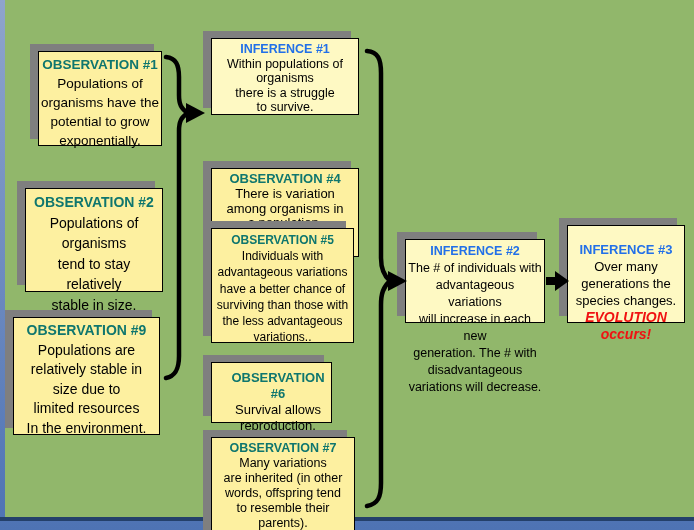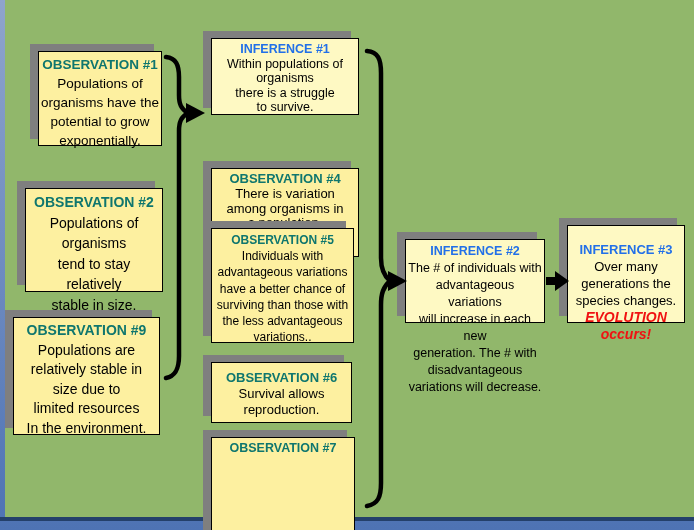--- a/index.html
+++ b/index.html
@@ -30,21 +30,21 @@
     white-space:pre-line;color:#f01212;font-weight:bold;font-style:italic;
     font-family:Liberation Sans, sans-serif;font-size:14px;line-height:17px;
   }
   
   #obs1{left:38px;top:51px;width:124px;height:95px;font-size:13.5px;line-height:19px;}
   #obs2{left:25px;top:188px;width:138px;height:104px;font-size:14px;line-height:20.5px;}
   #obs3{left:13px;top:317px;width:147px;height:118px;font-size:14px;line-height:19.5px;}
   #inf1{left:211px;top:38px;width:148px;height:77px;font-size:12.5px;line-height:14.5px;}
   #obs4{left:211px;top:127px;width:148px;height:89px;font-size:13px;line-height:14.8px;margin-top:41px;}
   #obs5{left:211px;top:228px;width:143px;height:115px;font-size:12px;line-height:16.2px;}
-  #obs6{left:211px;top:362px;width:141px;height:61px;font-size:13px;line-height:16px;padding-top:7px;}
+  #obs6{left:211px;top:362px;width:121px;height:61px;font-size:13px;line-height:16px;padding-top:7px;padding-left:15px;}
   #obs7{left:211px;top:437px;width:144px;height:114px;font-size:12.5px;line-height:15px;}
   #inf2{left:405px;top:239px;width:140px;height:84px;font-size:12.5px;line-height:17px;}
   #inf3{left:567px;top:225px;width:118px;height:98px;font-size:13px;line-height:17px;padding-top:15px;}
   .arrows{position:absolute;left:0;top:0;width:694px;height:530px;z-index:3;pointer-events:none;}
 </style>
 </head>
 <body>
 
 <div id="canvas">
   <div class="frame-bg"></div>
@@ -106,20 +106,25 @@
   </div>
 
   <div class="box yellow" id="obs6">
     <div class="bt red">OBSERVATION #6</div>
     <div class="bb">Survival allows
 reproduction.</div>
   </div>
 
   <div class="box yellow" id="obs7">
     <div class="bt red">OBSERVATION #7</div>
+    <div class="bb">Many variations
+are inherited (in other
+words, offspring tend
+to resemble their
+parents).</div>
   </div>
 
   <div class="box blue" id="inf2">
     <div class="bt blu">INFERENCE #2</div>
     <div class="bb">The # of individuals with
 advantageous variations
 will increase in each new
 generation.  The # with
 disadvantageous
 variations will decrease.</div>

